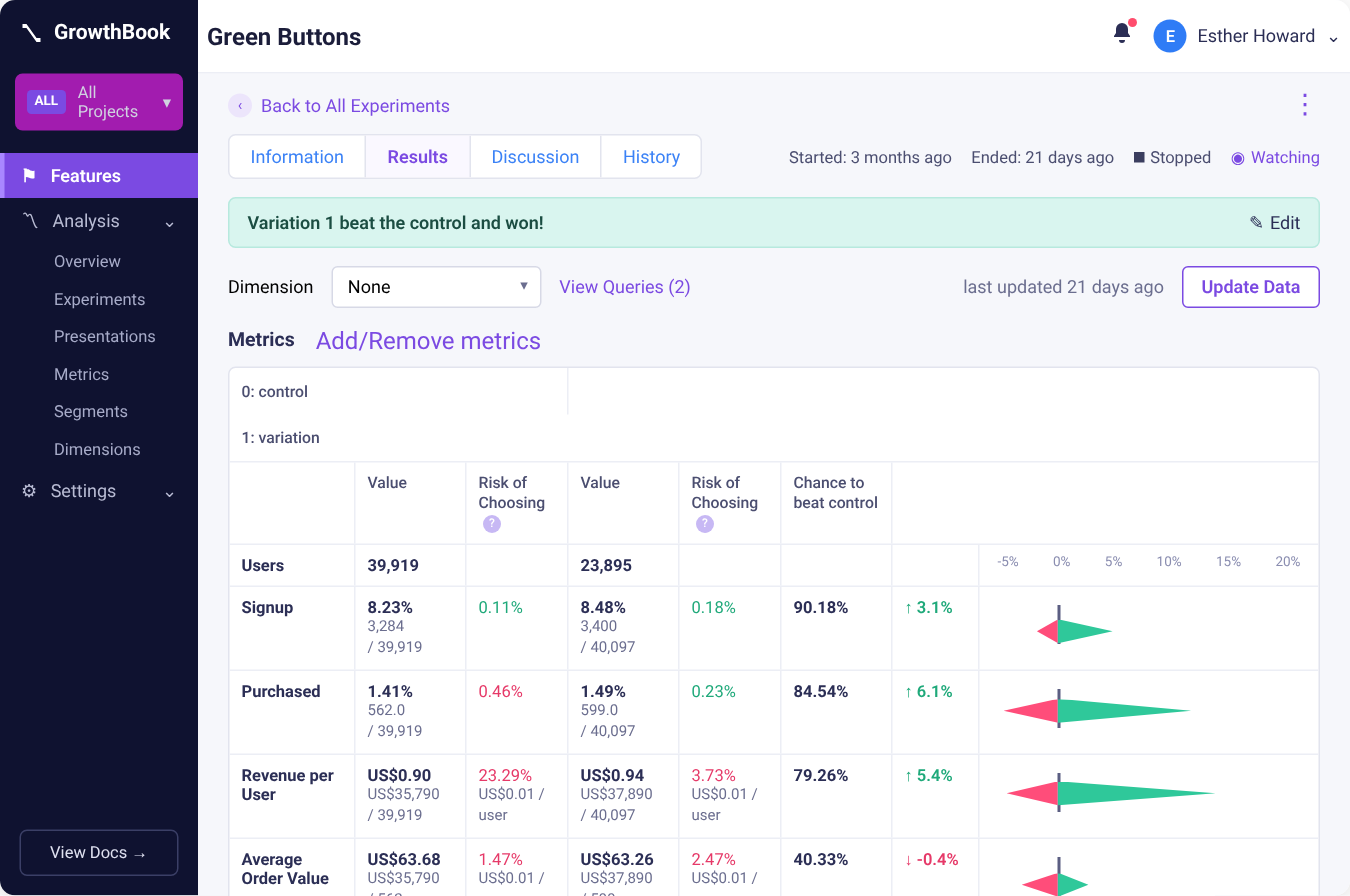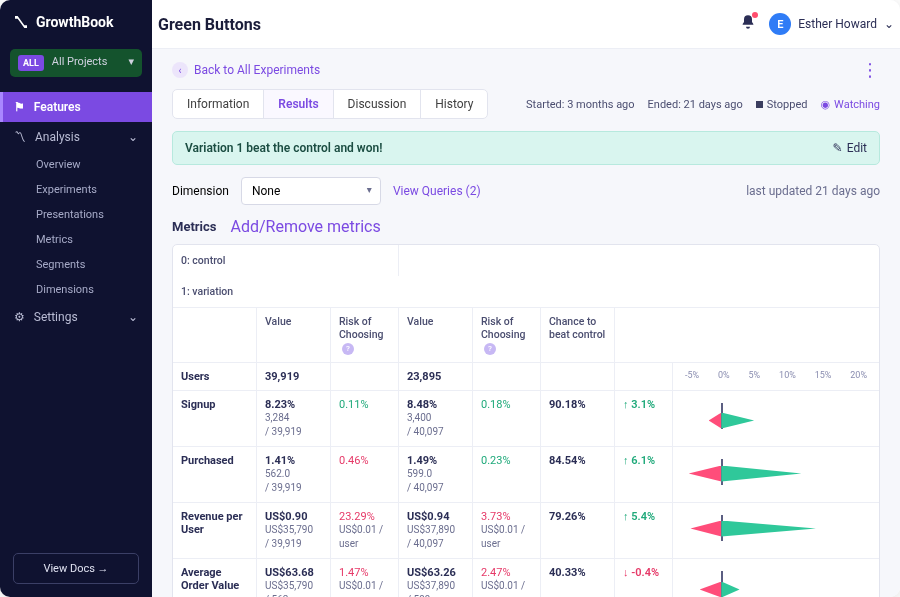--- a/index.html
+++ b/index.html
@@ -1,21 +1,21 @@
 <!DOCTYPE html>
 <html><head>
 <meta charset="utf-8">
 <style>
 *{box-sizing:border-box;margin:0;padding:0;font-family:-apple-system,BlinkMacSystemFont,"Segoe UI",Roboto,sans-serif}
 body{background:#fff;width:900px;height:597px;overflow:hidden}
 .app{display:flex;height:100%;border-radius:10px;overflow:hidden;box-shadow:0 3px 18px rgba(0,0,0,.14)}
-.sidebar{width:152px;background:#0f1230;color:#d0d2e0;display:flex;flex-direction:column;font-size:12px}
+.sidebar{width:132px;background:#0f1230;color:#d0d2e0;display:flex;flex-direction:column;font-size:12px}
 .brand{display:flex;align-items:center;gap:7px;padding:14px 13px;color:#fff;font-weight:700;font-size:14px}
 .brand svg{color:#fff}
-.proj{display:flex;gap:8px;margin:5px 10px 12px;padding:6px 8px;background:#14532d;border-radius:5px;font-size:11px}
+.proj{display:flex;align-items:center;gap:8px;margin:5px 10px 12px;padding:6px 8px;background:#a21caf;border-radius:5px;font-size:11px}
 .proj-badge{background:#7b4ae2;color:#fff;font-size:9px;font-weight:700;padding:3px 5px;border-radius:3px}
 .proj .sp{flex:1}
 .nav{padding:3px 0}
 .nav-item{display:flex;align-items:center;gap:9px;padding:8px 14px;cursor:pointer;font-size:12px;color:#b9bcd4}
 .nav-item.active{background:#7b4ae2;color:#fff;border-left:3px solid #a987ff;padding-left:11px;font-weight:600}
 .nav-item .sp{flex:1}
 .sub{padding:6px 14px 6px 36px;font-size:11px;color:#a7abc8;cursor:pointer}
 .docs-wrap{margin-top:auto;padding:13px}
 .docs{border:1px solid #3b3f66;border-radius:5px;text-align:center;padding:8px;font-size:11px;color:#dfe1f0;cursor:pointer}
 .main{flex:1;background:#f6f7fb;display:flex;flex-direction:column;overflow:hidden}
@@ -26,21 +26,21 @@
 .bell-dot{position:absolute;top:-2px;right:-2px;width:6px;height:6px;background:#ff4d6d;border-radius:50%}
 .user{display:flex;align-items:center;gap:7px;font-size:12px;color:#2b2e55;cursor:pointer}
 .avatar{width:22px;height:22px;border-radius:50%;background:#2f7cf6;color:#fff;display:flex;align-items:center;justify-content:center;font-size:11px;font-weight:600}
 .content{padding:12px 20px 18px;overflow:auto;flex:1}
 .crumbs{display:flex;align-items:center;justify-content:space-between;margin-bottom:10px}
 .back{display:flex;align-items:center;gap:6px;color:#7b4ae2;font-size:12px;cursor:pointer}
 .back-ic{width:16px;height:16px;border-radius:50%;background:#ece5fb;display:flex;align-items:center;justify-content:center;color:#7b4ae2;font-size:10px}
 .dots{color:#7b4ae2;font-size:18px;cursor:pointer;letter-spacing:1px;line-height:1}
 .tabs-row{display:flex;align-items:center;gap:14px;margin-bottom:12px}
 .tabs{display:flex;border:1px solid #e2e4ee;border-radius:5px;overflow:hidden;background:#fff}
-.tab{padding:7px 14px;font-size:12px;color:#404040;cursor:pointer;border-right:1px solid #e2e4ee}
+.tab{padding:7px 14px;font-size:12px;color:#3b82f6;cursor:pointer;border-right:1px solid #e2e4ee}
 .tab:last-child{border-right:none}
 .tab.active{color:#7b4ae2;font-weight:600;background:#faf8ff}
 .status{margin-left:auto;display:flex;align-items:center;gap:13px;font-size:11px;color:#4b4e70}
 .stop-ic{display:inline-block;width:7px;height:7px;background:#3b3e5f;margin-right:4px;vertical-align:middle}
 .watch{color:#7b4ae2;display:flex;align-items:center;gap:4px}
 .banner{background:#d9f5ef;border:1px solid #b7e9de;border-radius:5px;padding:9px 12px;display:flex;align-items:flex-start;font-size:12px;color:#1b4d42;margin-bottom:12px}
 .banner b{font-weight:600}
 .banner .sp{flex:1}
 .edit{color:#2b2e55;cursor:pointer;display:flex;align-items:center;gap:4px}
 .ctrl{display:flex;align-items:center;gap:12px;margin-bottom:12px;font-size:12px}
@@ -174,20 +174,21 @@
             <span>Edit</span>
           </span>
       </div>
 
       <div class="ctrl">
         <span>Dimension</span>
         <div class="sel">None</div>
         <span class="link">View Queries (2)</span>
         <span class="ctrl-sp"></span>
         <span class="muted">last updated 21 days ago</span>
+        <button class="btn-o">Update Data</button>
       </div>
 
       <div class="sec-h">
         <span class="sec-t">Metrics</span>
         <span class="link">Add/Remove metrics</span>
       </div>
 
       <div class="tbl" id="tbl">
           <div class="row top-hd" style="grid-template-columns: 84px 142px 1fr;">
             <div class="cell hd" style="grid-column: span 2;">0: control</div>

